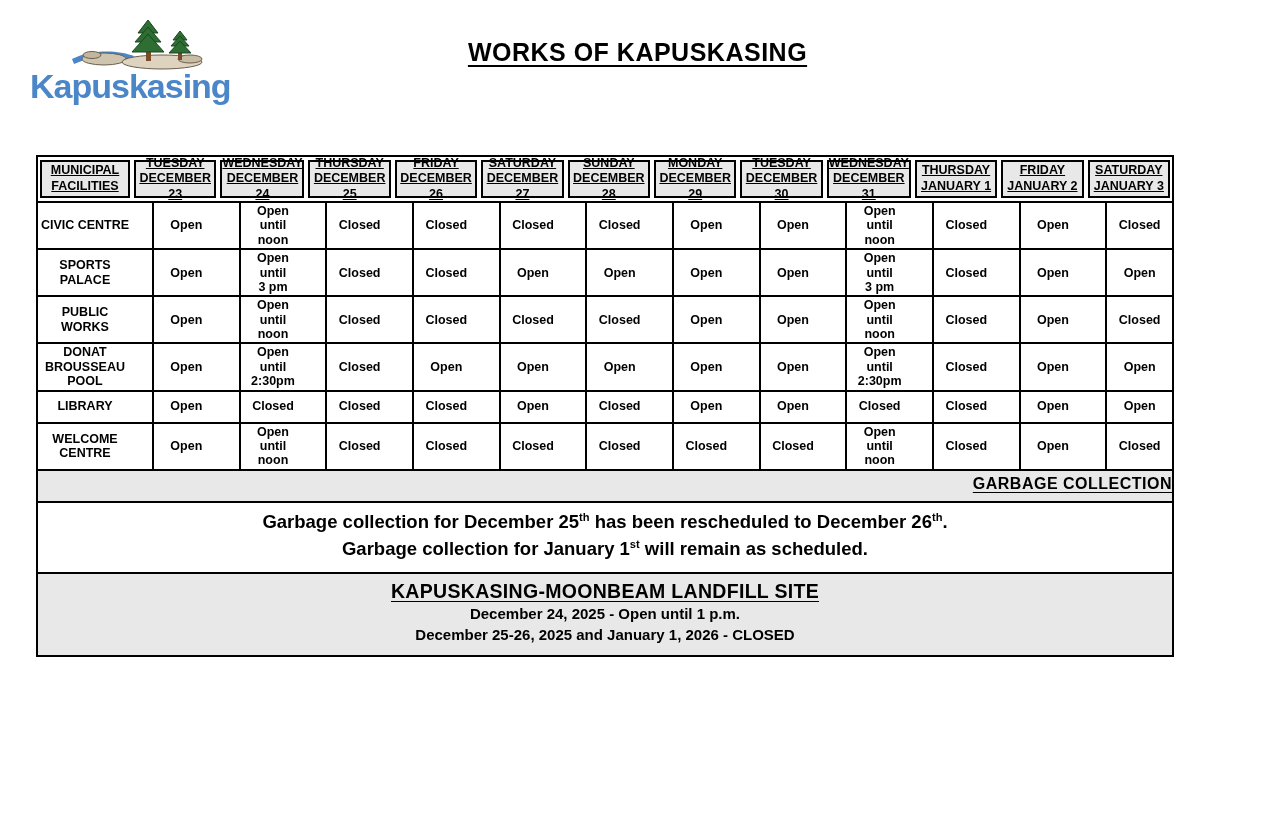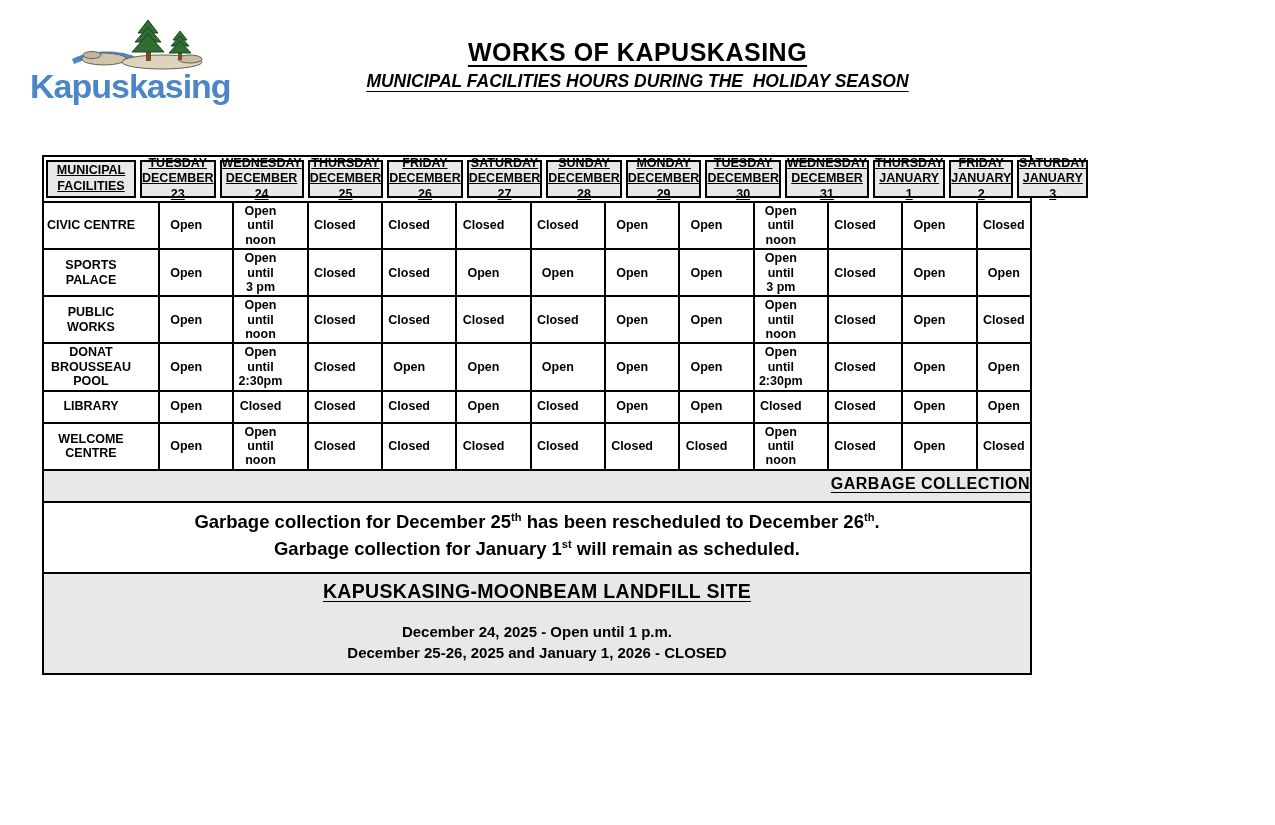--- a/index.html
+++ b/index.html
@@ -19,21 +19,21 @@
     font-size:25px;font-weight:bold;text-decoration:underline;
     text-underline-offset:4px;letter-spacing:.5px;
   }
   .doc-subtitle{
     font-size:17.5px;font-weight:bold;font-style:italic;
     text-decoration:underline;text-underline-offset:4px;
     margin-top:4px;white-space:pre;
   }
   
   .sheet{
-    position:absolute;left:42px;top:155px;width:990px;
+    position:absolute;left:36px;top:155px;width:1138px;
     border:2px solid #000;box-sizing:border-box;background:#fff;
   }
   .hdr-row,.t-row{
     display:grid;
     grid-template-columns:94px repeat(12,1fr);
   }
   .h-cell{
     margin:3px 2px;border:2px solid #000;background:#e8e8e8;
     display:flex;align-items:center;justify-content:center;text-align:center;
     font-size:12.5px;font-weight:bold;line-height:1.25;height:34px;
@@ -53,21 +53,21 @@
   .band-heading{
     font-size:16px;font-weight:bold;text-decoration:underline;
     text-underline-offset:3px;letter-spacing:.5px;padding:4px 0 8px;text-align:right;
   }
   .garbage-lines{padding:6px 0 9px;}
   .garbage-line{font-size:18.5px;font-weight:bold;line-height:1.45;}
   sup{font-size:.6em;}
   .landfill{padding:6px 0 10px;}
   .landfill-heading{
     font-size:19.5px;font-weight:bold;text-decoration:underline;
-    text-underline-offset:3px;margin-bottom:18px;letter-spacing:.3px;text-align:center;
+    text-underline-offset:3px;margin-bottom:0;letter-spacing:.3px;text-align:center;
   }
   .landfill-line{font-size:15px;font-weight:bold;line-height:1.4;}
 </style>
 </head>
 <body>
 
 <div class="logo">
   <svg class="logo-art" width="160" height="52" viewBox="0 0 160 52">
 
     <path d="M2 40 C 22 30, 48 31, 64 37 L 62 42 C 44 37, 22 37, 4 45 Z" fill="#4a86c8"></path>
@@ -85,21 +85,20 @@
     <rect x="108" y="32" width="4" height="9" fill="#7a4a2a"></rect>
     <polygon points="110,12 103,21 117,21" fill="#2f6e33" stroke="#1c4420" stroke-width="1"></polygon>
     <polygon points="110,17 101,27 119,27" fill="#2f6e33" stroke="#1c4420" stroke-width="1"></polygon>
     <polygon points="110,22 99,34 121,34" fill="#2f6e33" stroke="#1c4420" stroke-width="1"></polygon>
   </svg>
   <div class="logo-word" style="color:#4a86c8;">Kapuskasing</div>
 </div>
 
 <div class="titles">
   <div class="doc-title">WORKS OF KAPUSKASING</div>
-  <div class="doc-subtitle">MUNICIPAL FACILITIES HOURS DURING THE  HOLIDAY SEASON</div>
 </div>
 
 <div class="sheet">
 
   <div class="hdr-row" id="hdr-row">
       <div class="h-cell">
         <span>MUNICIPAL
 FACILITIES</span>
       </div>
       <div class="h-cell">

